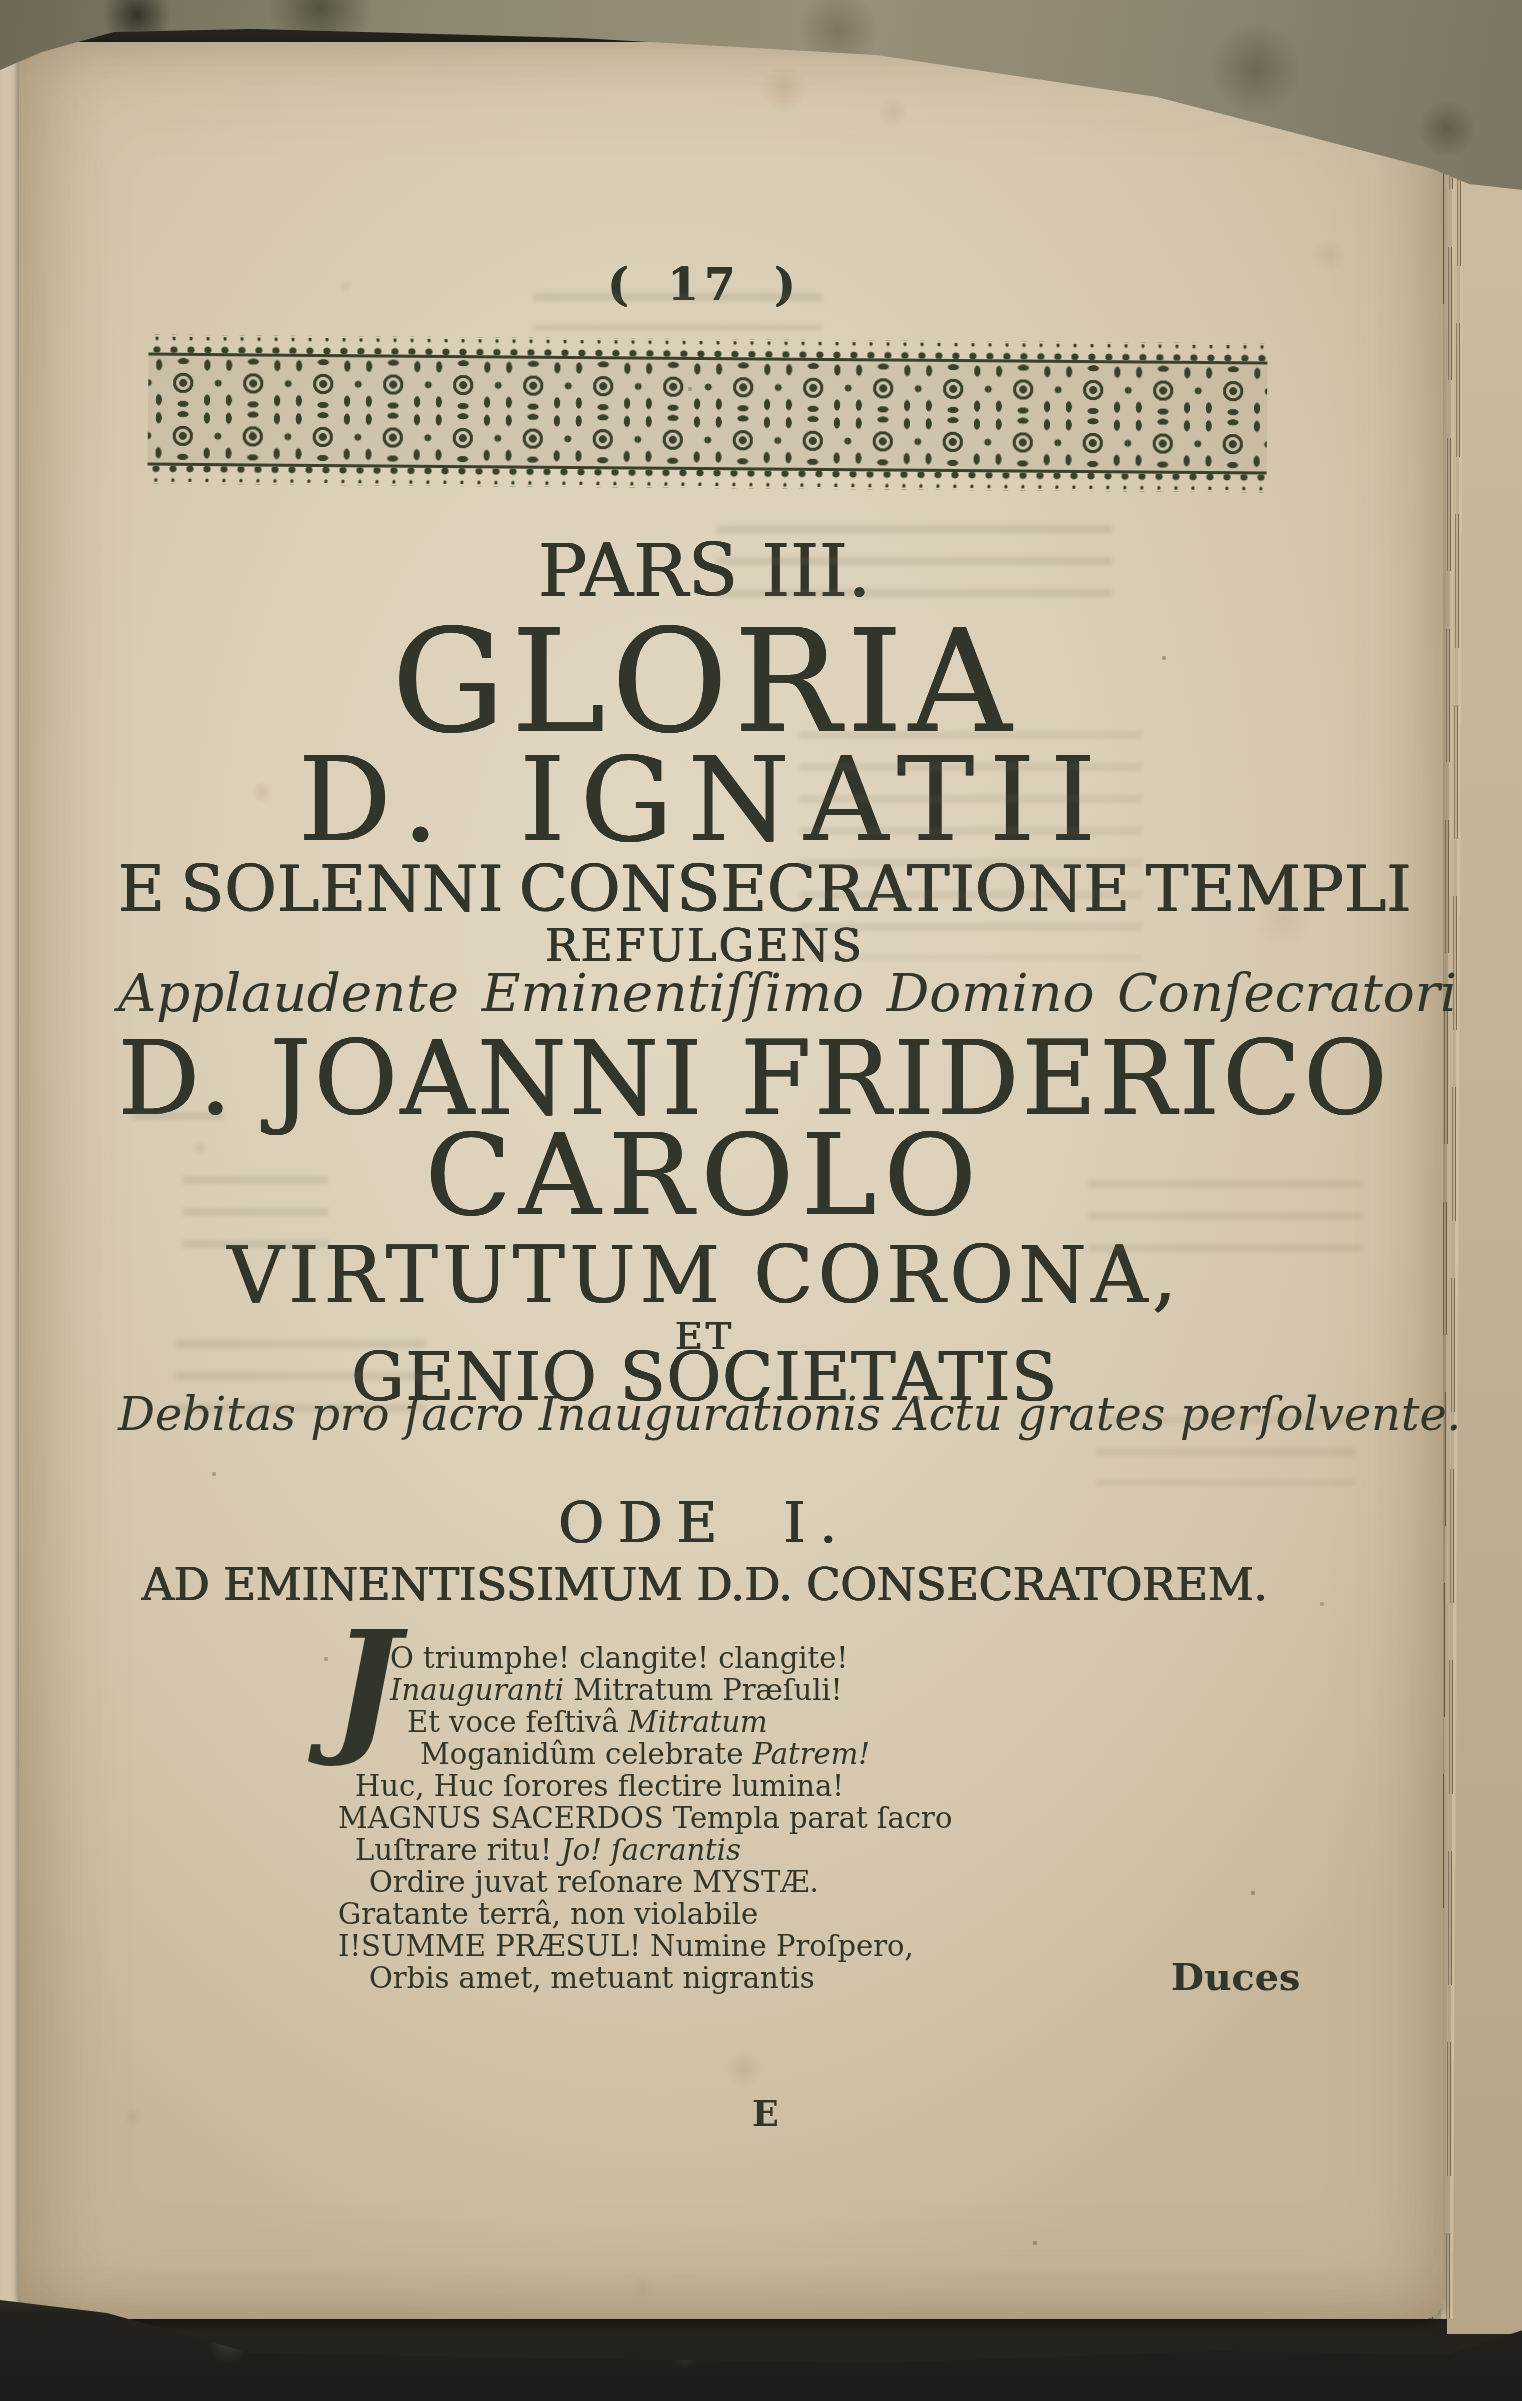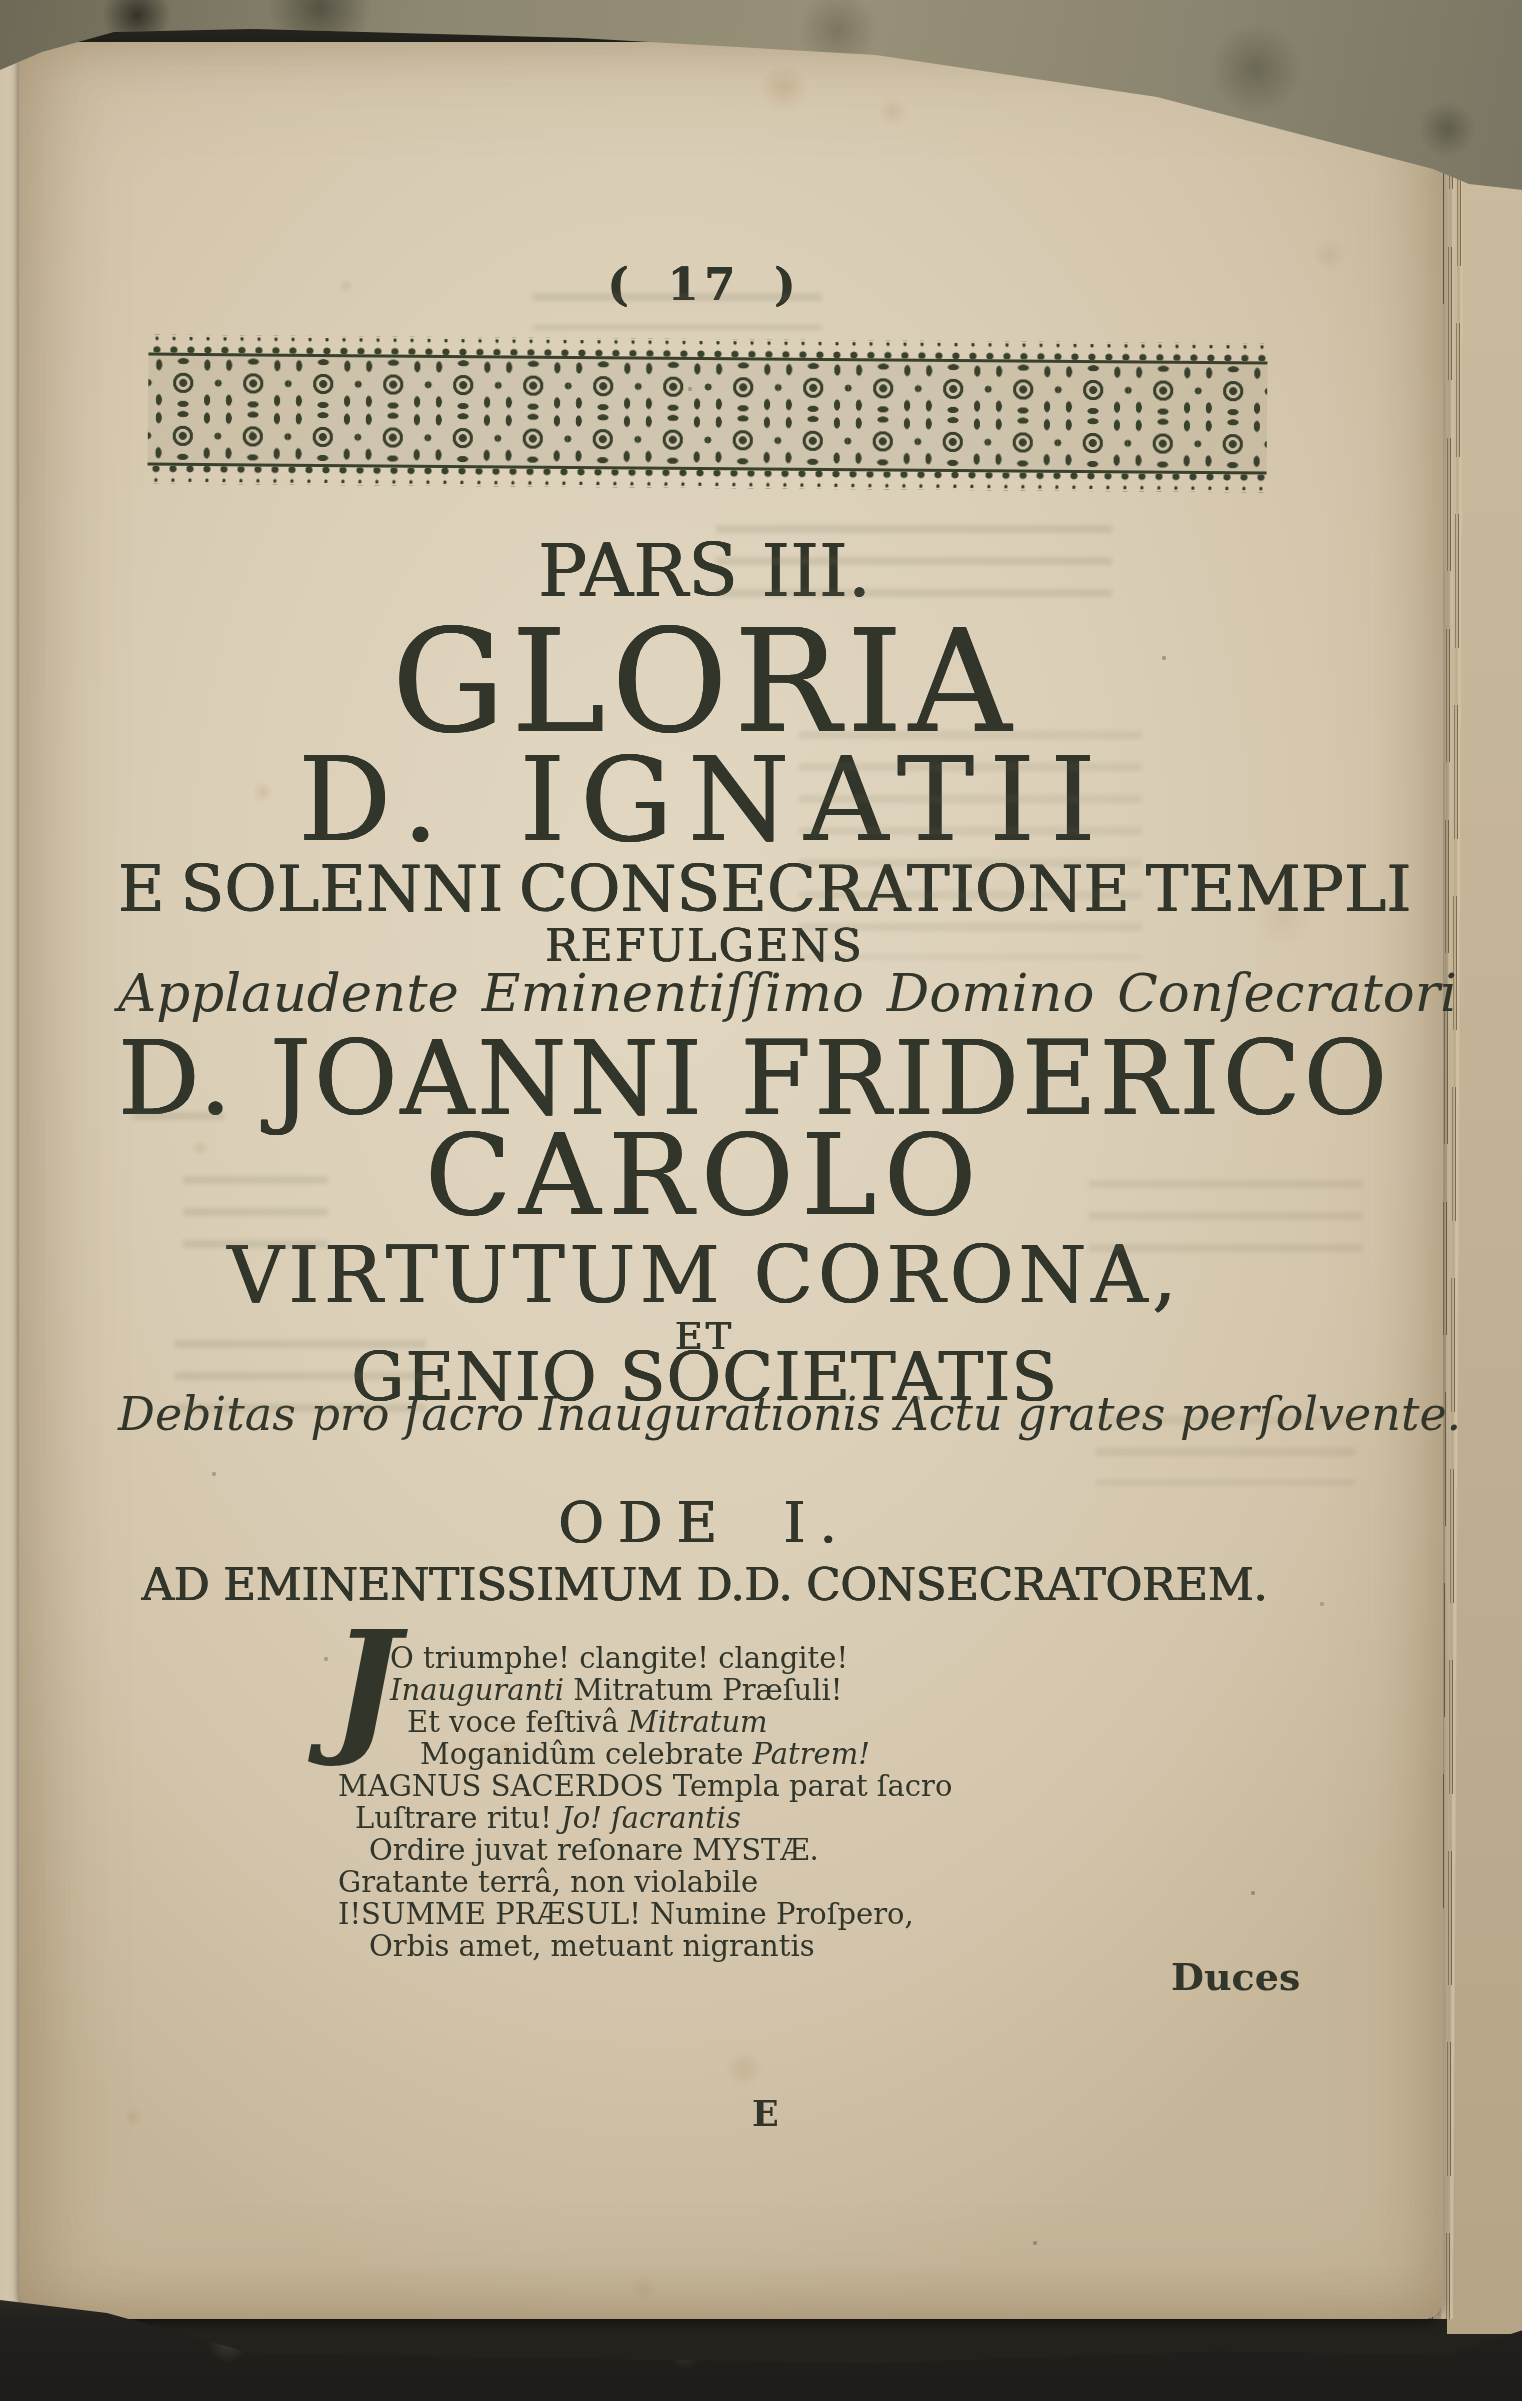--- a/index.html
+++ b/index.html
@@ -175,20 +175,21 @@
 
   <div class="cline ink inky" style="top:1520px;font-size:45px;letter-spacing:-0.4px;">AD EMINENTISSIMUM D.D. CONSECRATOREM.</div>
 
   <div class="dropcap ink">J</div>
   <div class="poem ink">
     <div>
         <div class="pline ind0 bd"><span>O triumphe! clangite! clangite!</span></div>
         <div class="pline ind0 bd"><span class="it">Inauguranti</span><span> Mitratum Præſuli!</span></div>
         <div class="pline ind1 bd"><span>Et voce feſtivâ </span><span class="it">Mitratum</span></div>
         <div class="pline ind2 bd"><span>Moganidûm celebrate </span><span class="it">Patrem!</span></div>
+        <div class="pline ind1"><span>Huc, Huc ſorores flectire lumina!</span></div>
         <div class="pline ind0"><span>MAGNUS SACERDOS Templa parat ſacro</span></div>
         <div class="pline ind1"><span>Luſtrare ritu! </span><span class="it">Jo! ſacrantis</span></div>
         <div class="pline ind2"><span>Ordire juvat reſonare MYSTÆ.</span></div>
         <div class="pline ind0"><span>Gratante terrâ, non violabile</span></div>
         <div class="pline ind0"><span>I!SUMME PRÆSUL! Numine Proſpero,</span></div>
         <div class="pline ind2"><span>Orbis amet, metuant nigrantis</span></div>
       </div>
   </div>
 
   <div class="sig ink" style="left:733px;top:2054px;font-size:35px;">E</div>

